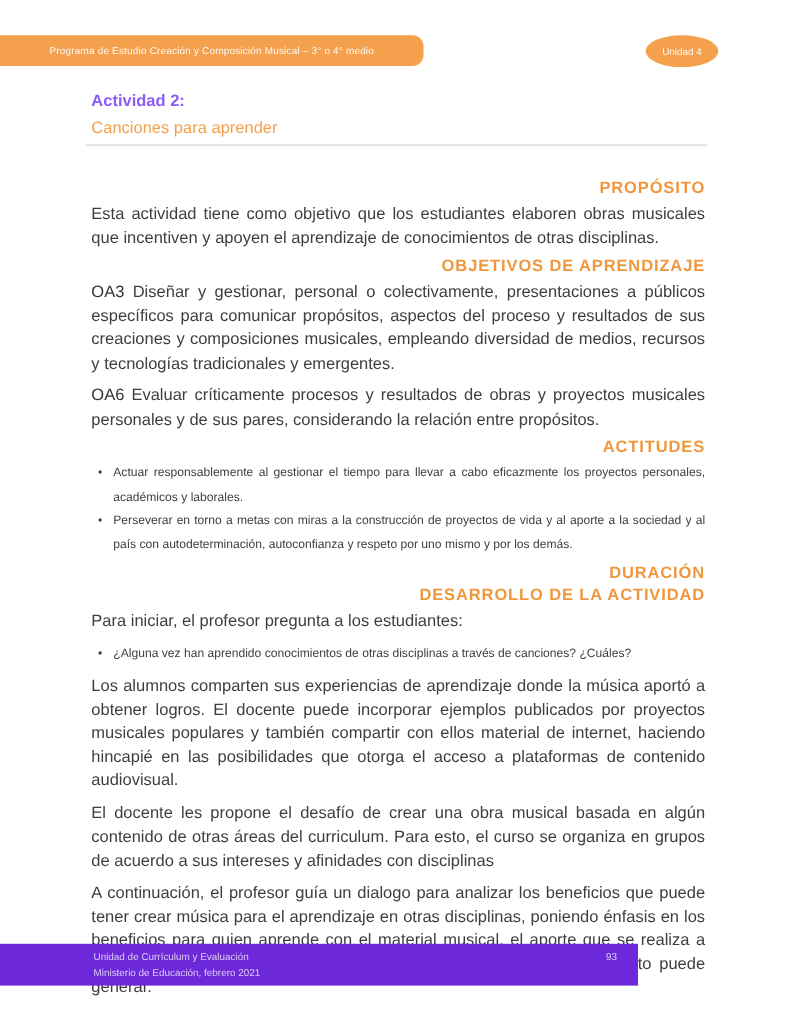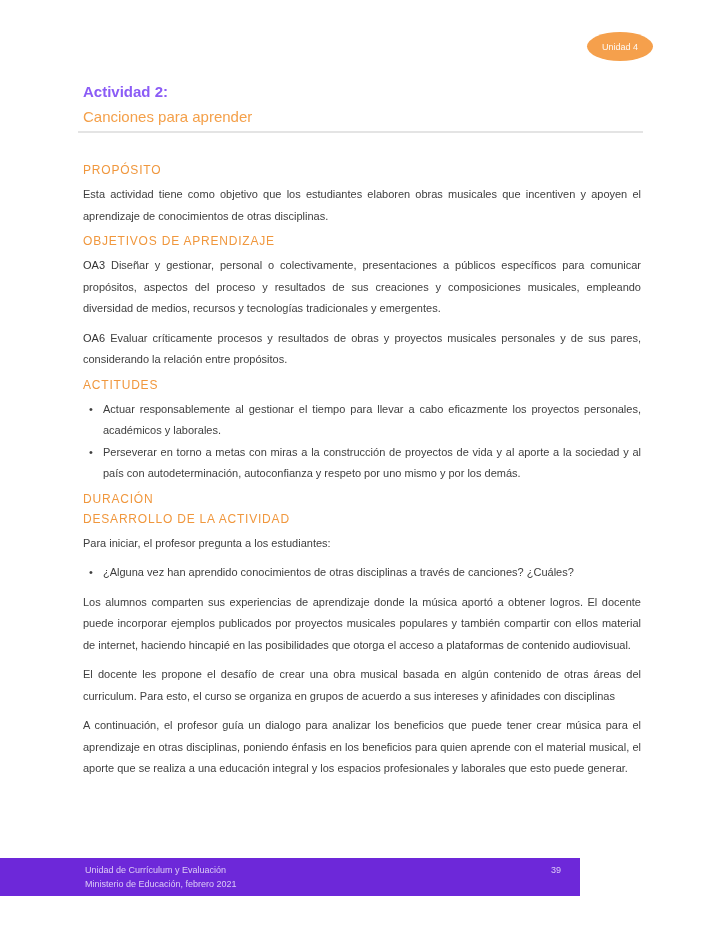--- a/index.html
+++ b/index.html
@@ -46,26 +46,27 @@
   .divider {
     position: absolute; top: 131px; left: 78px;
     width: 565px; height: 2px; background: #E4E4E4;
   }
   
   .content {
     position: absolute; top: 164px; left: 83px; width: 558px;
     color: #3E3E3E;
   }
   .sec-heading {
-    color: #F0973D; font-size: 12px; font-weight: normal;
+    color: #F0973D; font-size: 15px; font-weight: bold;
     letter-spacing: 0.8px; line-height: 13px;
     margin: 0 0 7px 0;
+    text-align: right;
   }
   .content p {
-    font-size: 11px; line-height: 21.5px;
+    font-size: 15px; line-height: 21.5px;
     text-align: justify;
     margin: 0 0 8px 0;
   }
   .oa-label { font-weight: normal; color: #333333; }
   ul.bullets { list-style: none; margin: 0 0 8px 0; }
   ul.bullets li { display: flex; font-size: 11px; line-height: 21.5px; }
   ul.bullets .dot { width: 20px; flex: 0 0 20px; padding-left: 6px; color: #3E3E3E; }
   ul.bullets .li-text { flex: 1; text-align: justify; }
   
   .footer-bar {
@@ -82,20 +83,23 @@
     position: absolute; top: 5px; left: 551px;
     font-size: 9px; line-height: 14px;
     color: rgba(255,255,255,0.75);
   }
 </style>
 </head>
 <body>
 
 <div class="page">
 
+  <div class="header-bar">
+    <span>Programa de Estudio Creación y Composición Musical – 3° o 4° medio</span>
+  </div>
 
   <div class="unit-badge">
     <span>Unidad 4</span>
   </div>
 
   <div class="title-block">
     <div class="activity-label">Actividad 2:</div>
     <div class="activity-name">Canciones para aprender</div>
   </div>
 
@@ -136,16 +140,16 @@
     <p>El docente les propone el desafío de crear una obra musical basada en algún contenido de otras áreas del curriculum. Para esto, el curso se organiza en grupos de acuerdo a sus intereses y afinidades con disciplinas</p>
     <p>A continuación, el profesor guía un dialogo para analizar los beneficios que puede tener crear música para el aprendizaje en otras disciplinas, poniendo énfasis en los beneficios para quien aprende con el material musical, el aporte que se realiza a una educación integral y los espacios profesionales y laborales que esto puede generar.</p>
 
   </div>
 
   <div class="footer-bar">
     <div class="footer-left">
       <div>Unidad de Currículum y Evaluación</div>
       <div>Ministerio de Educación, febrero 2021</div>
     </div>
-    <div class="footer-page">39</div>
+    <div class="footer-page">93</div>
   </div>
 
 </div>
 
 </body></html>

